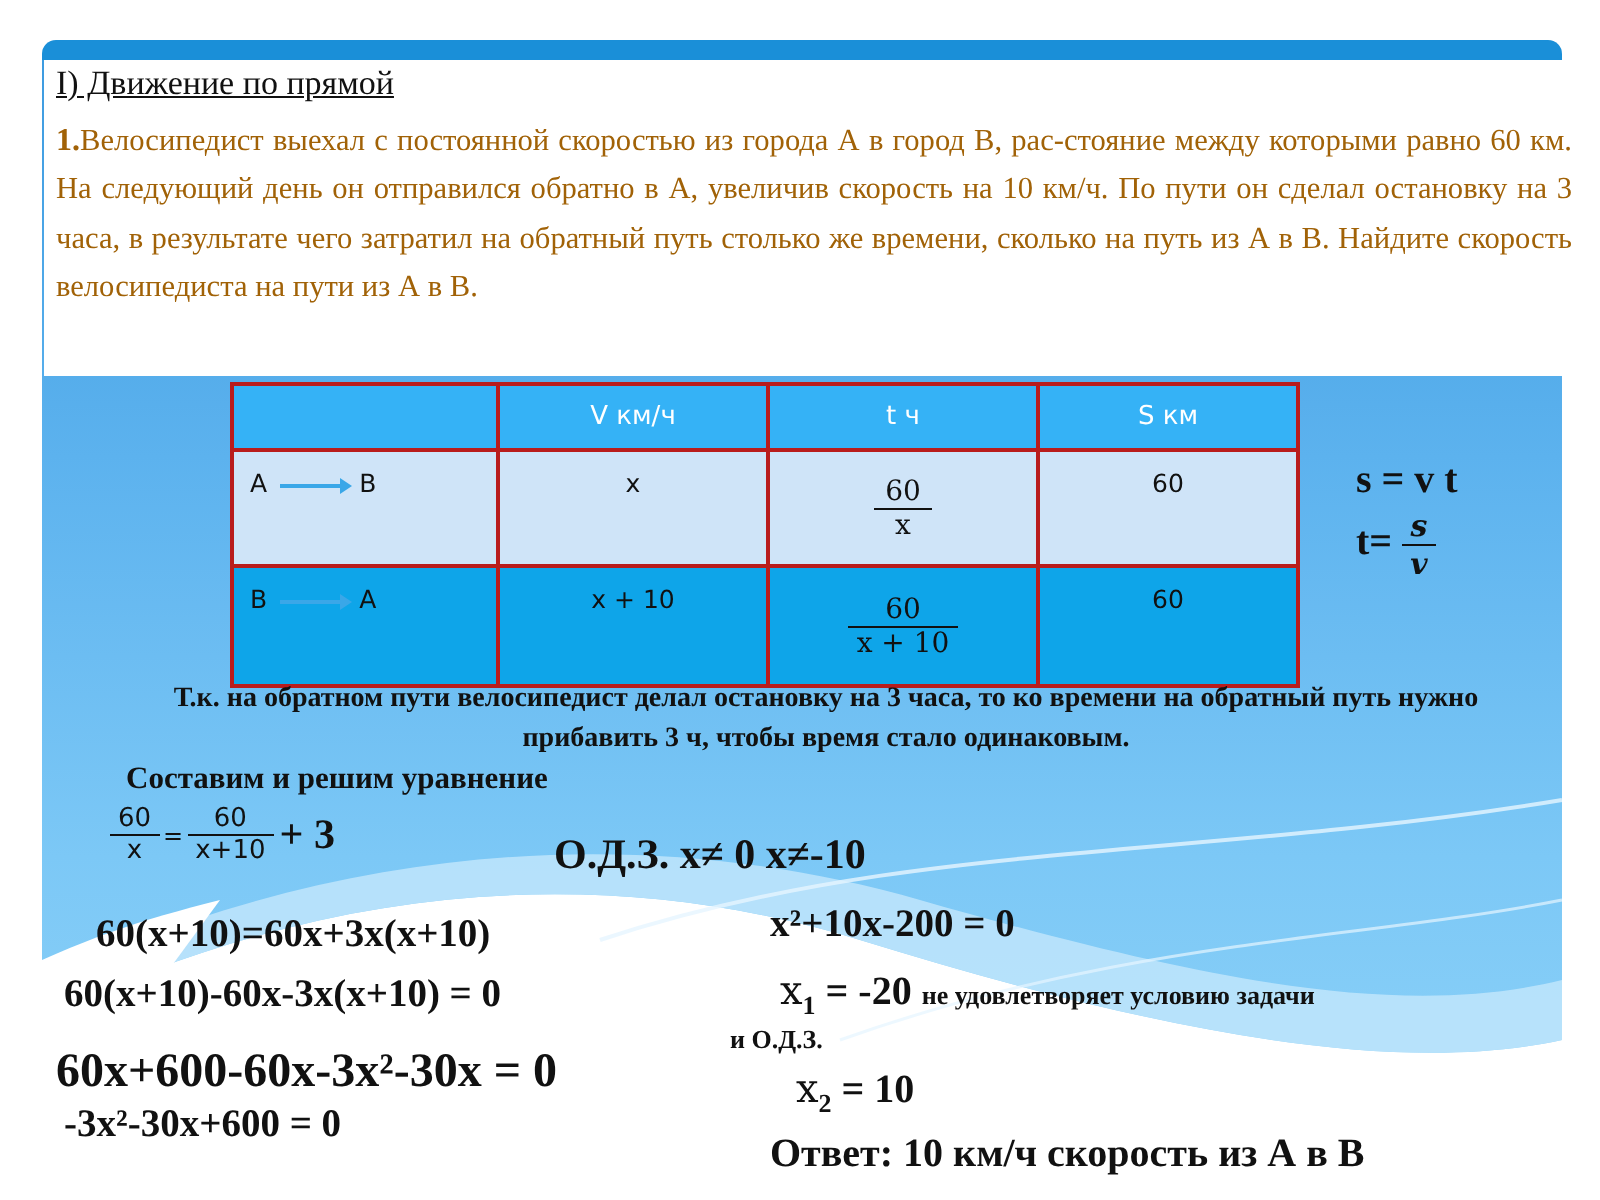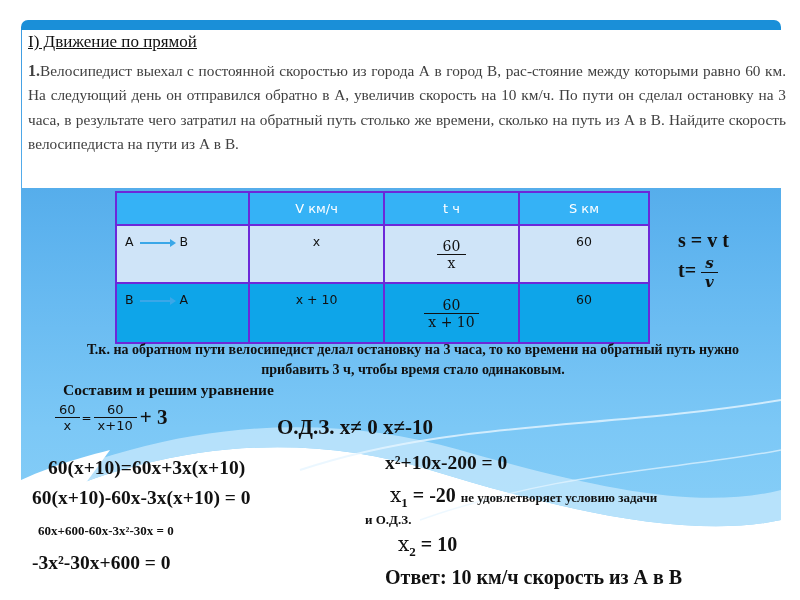--- a/index.html
+++ b/index.html
@@ -3,25 +3,25 @@
 <meta charset="utf-8">
 <style>
   html, body { margin:0; padding:0; }
   body { width:800px; height:600px; position:relative; overflow:hidden; background:#ffffff; font-family:"Liberation Serif", serif; }
   .topbar { position:absolute; left:21px; top:20px; width:760px; height:10px; background:#1a8fd8; border-radius:7px 7px 0 0; }
   .bluebg { position:absolute; left:21px; top:28px; width:760px; height:572px;
             background:linear-gradient(180deg,#3d9be0 0%, #5cb2ee 35%, #7cc8f6 70%, #8fd3f8 100%); }
   .swoosh { position:absolute; left:0; top:0; width:800px; height:600px; pointer-events:none; }
   .heading-box { position:absolute; left:22px; top:30px; width:765px; height:158px; background:#ffffff; }
   .section-title { position:absolute; left:28px; top:32px; font-size:17px; text-decoration:underline; color:#111; }
-  .problem { position:absolute; left:28px; top:59px; width:758px; font-size:15.3px; line-height:24.3px; color:#404040; text-align:justify; }
+  .problem { position:absolute; left:28px; top:59px; width:758px; font-size:15.3px; line-height:24.3px; color:#a16207; text-align:justify; }
   .problem b { font-size:16px; }
 
   table.data { position:absolute; left:115px; top:191px; width:535px; border-collapse:collapse; font-family:"DejaVu Sans", sans-serif; font-size:12.5px; color:#111; }
-  table.data td, table.data th { border:2px solid #6d28d9; text-align:center; padding:0; }
+  table.data td, table.data th { border:2px solid #b91c1c; text-align:center; padding:0; }
   table.data th { background:#35b2f6; color:#fff; font-weight:normal; height:31px; font-size:13px; }
   table.data tr.r1 td { background:#cfe4f8; height:48px; }
   table.data tr.r2 td { background:#0ea5e9; height:50px; }
   table.data td.dir { text-align:left; padding-left:8px; vertical-align:top; padding-top:8px; }
   .arrow { display:inline-block; width:34px; height:2px; background:#3aa7e8; vertical-align:middle; position:relative; margin:0 6px; }
   .arrow::after { content:""; position:absolute; right:-2px; top:-3px; border-left:6px solid #3aa7e8; border-top:4px solid transparent; border-bottom:4px solid transparent; }
   td.top { vertical-align:top; padding-top:8px !important; }
   .frac { display:inline-block; vertical-align:middle; text-align:center; font-family:"DejaVu Serif", serif; }
   .frac .num { display:block; padding:0 4px; }
   .frac .den { display:block; border-top:1.5px solid #111; padding:0 4px; }
@@ -35,21 +35,21 @@
 
   .eq-main { position:absolute; left:55px; top:402px; color:#111; }
   .eq-main .frac { font-family:"DejaVu Sans", sans-serif; font-size:13px; }
   .eq-main .eqs { font-family:"DejaVu Sans", sans-serif; font-size:12px; margin:0 2px; vertical-align:middle; }
   .eq-main .plus3 { font-weight:bold; font-size:21px; vertical-align:middle; margin-left:3px; }
 
   .bold { position:absolute; font-weight:bold; color:#111; }
   .odz { left:277px; top:415px; font-size:21px; }
   .s1 { left:48px; top:457px; font-size:19.5px; }
   .s2 { left:32px; top:487px; font-size:19.5px; }
-  .s3 { left:38px; top:523px; font-size:13px; }
+  .s3 { left:28px; top:523px; font-size:24px; }
   .s4 { left:32px; top:552px; font-size:19.5px; }
   .q  { left:385px; top:452px; font-size:19.5px; }
   .x1 { left:390px; top:483px; font-size:20px; }
   .x1 .small { font-size:13px; }
   .odz2 { left:365px; top:512px; font-size:13px;text-align:center; }
   .x2 { left:398px; top:532px; font-size:20px; }
   .ans { left:385px; top:566px; font-size:20px; }
   .xsub { font-weight:normal; font-family:"DejaVu Serif", serif; }
   sub { font-size:13px; font-weight:bold; }
 </style>

